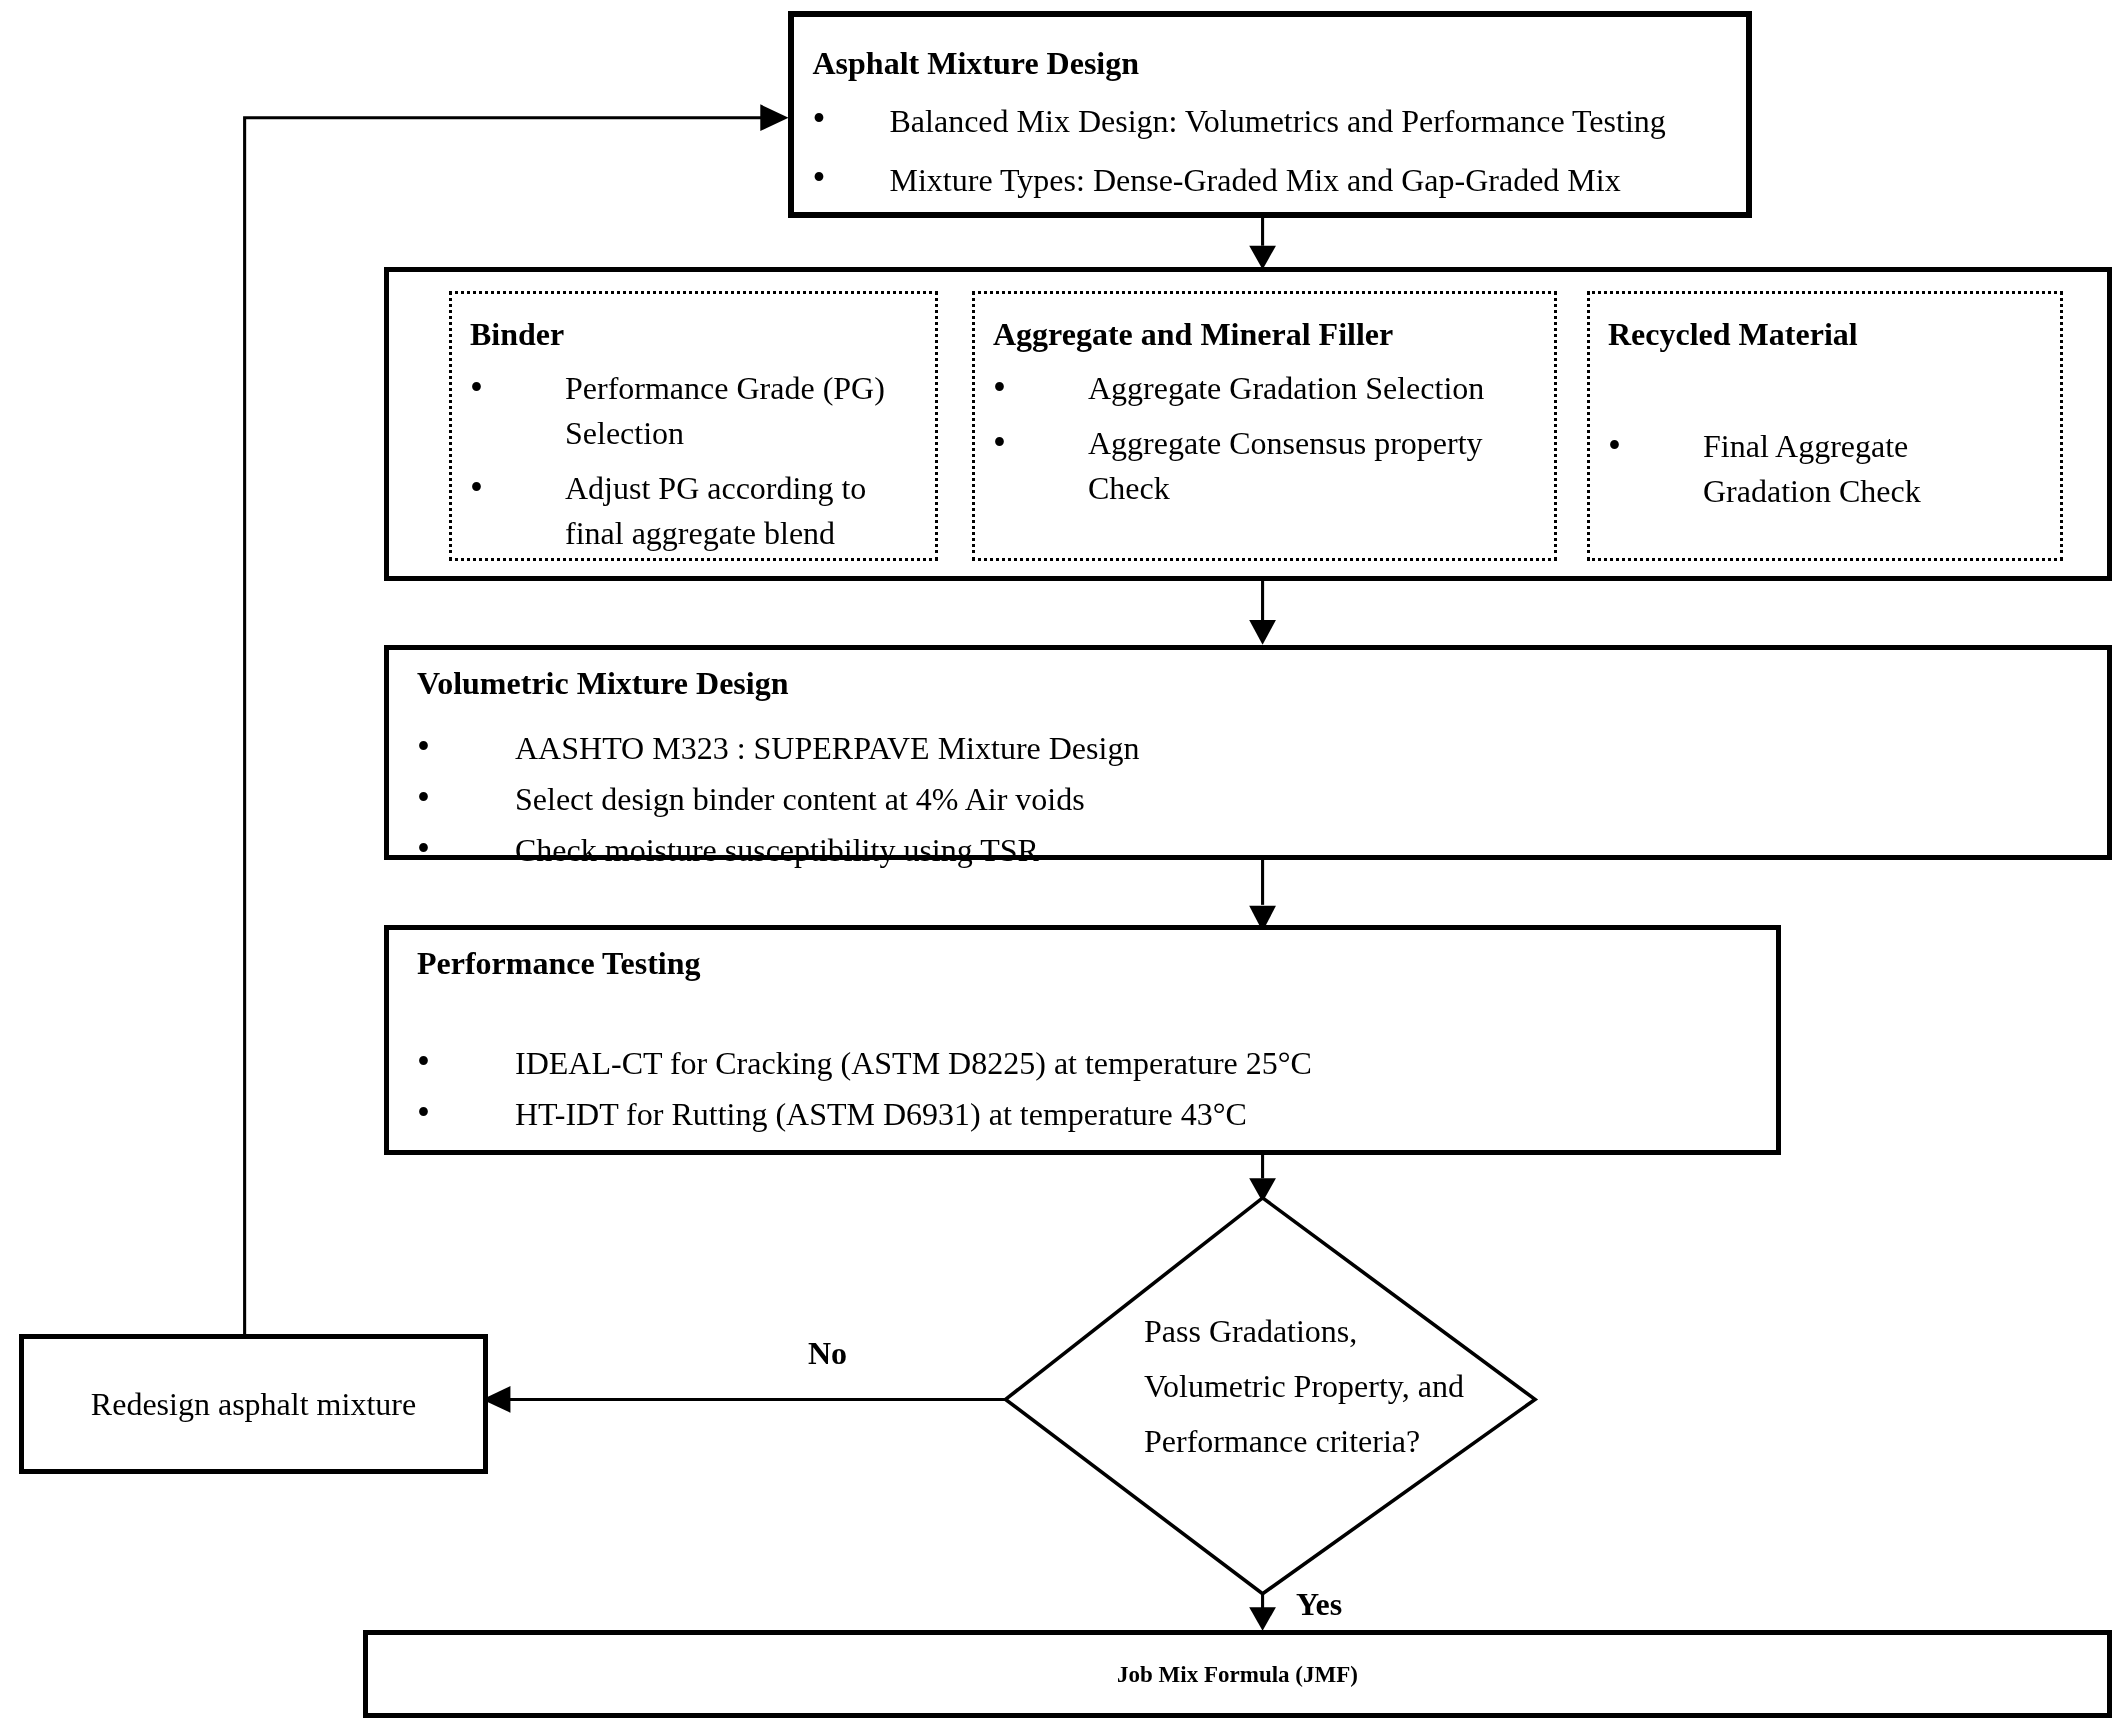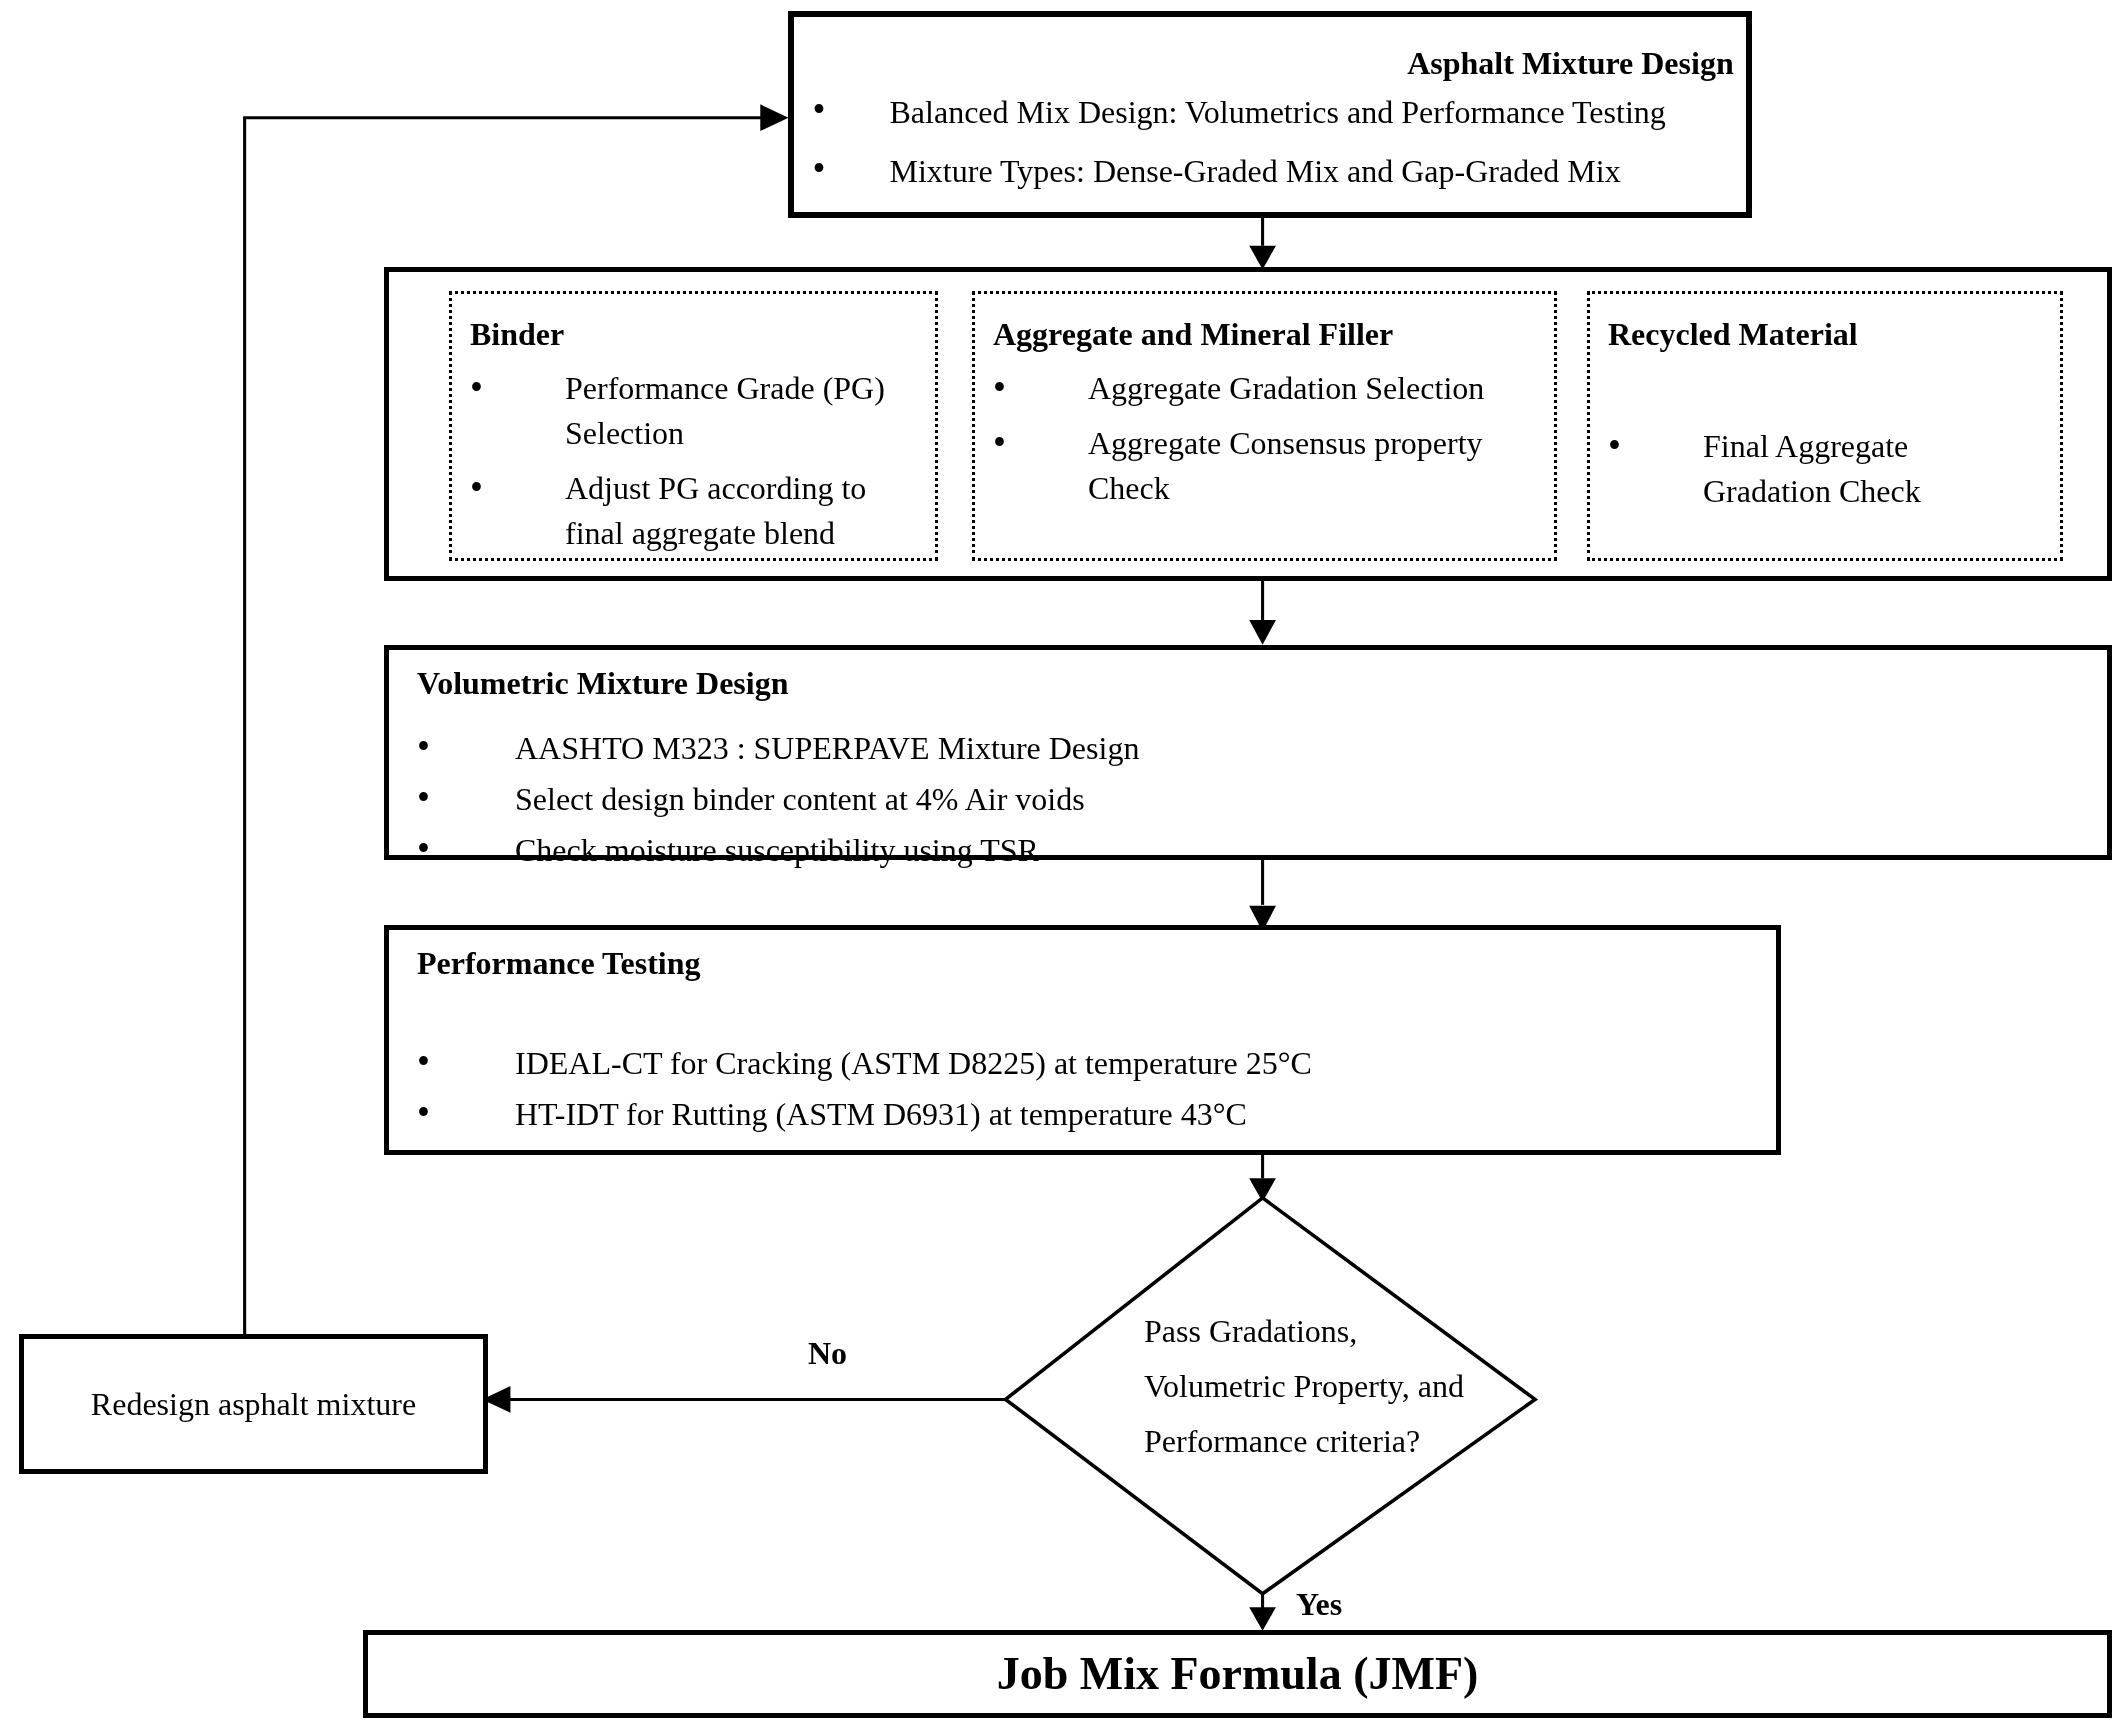--- a/index.html
+++ b/index.html
@@ -24,21 +24,21 @@
   .dotted{
     border:3.1px dotted #000;
     overflow:hidden;
   }
   .box-title{font-weight:bold;}
   .bul{display:flex;align-items:flex-start;}
   .bul .d{flex:0 0 77px;font-size:37px;line-height:44px;}
   .bul .t{flex:1;}
   
   #box-asphalt{left:788px;top:10.8px;width:964px;height:207px;border-width:6.2px;padding:25px 12.3px 0 18.5px;}
-  #box-asphalt .box-title{line-height:43px;margin-bottom:3px;text-align:right;}
+  #box-asphalt .box-title{line-height:43px;margin-bottom:12px;}
   #box-asphalt .bul{margin-bottom:10.3px;}
   #box-asphalt .bul .t{line-height:49px;white-space:nowrap;}
   
   #box-materials{left:384px;top:267px;width:1728px;height:314px;}
   #box-binder{left:449px;top:291px;width:489px;height:270px;padding:19.5px 7.7px 0 18px;}
   #box-aggregate{left:972px;top:291px;width:585px;height:270px;padding:19.5px 57px 0 18px;}
   #box-recycled{left:1587px;top:291px;width:476px;height:270px;padding:19.5px 28px 0 18px;}
   .dotted .box-title{line-height:41px;margin-bottom:11.3px;}
   .dotted .bul{margin-bottom:10.3px;}
   .dotted .bul .d{flex:0 0 95px;}
@@ -59,21 +59,21 @@
   #diamond-text{
     position:absolute;left:1144px;top:1304px;width:360px;
     line-height:55px;
   }
   
   .edge-label{position:absolute;font-weight:bold;}
   #no-label{left:771px;top:1337px;width:113px;text-align:center;}
   #yes-label{left:1296px;top:1588px;}
   
   #box-redesign{left:19px;top:1334px;width:469px;height:140px;display:flex;align-items:center;justify-content:center;}
-  #box-jmf{left:363px;top:1630px;width:1749px;height:88px;display:flex;align-items:center;justify-content:center;font-weight:bold;font-size:46px;}
+  #box-jmf{left:363px;top:1630px;width:1749px;height:88px;display:flex;align-items:center;justify-content:center;font-weight:bold;font-size:23px;}
 </style>
 </head>
 <body>
 
 <div id="canvas">
 
   <svg id="wires" viewBox="0 0 4120 3365">
 
     <polyline points="475,2595 475,229 1480,229" fill="none" stroke="#000" stroke-width="6"></polyline>
     <polygon points="1533,229 1478,203 1478,255" fill="#000"></polygon>

